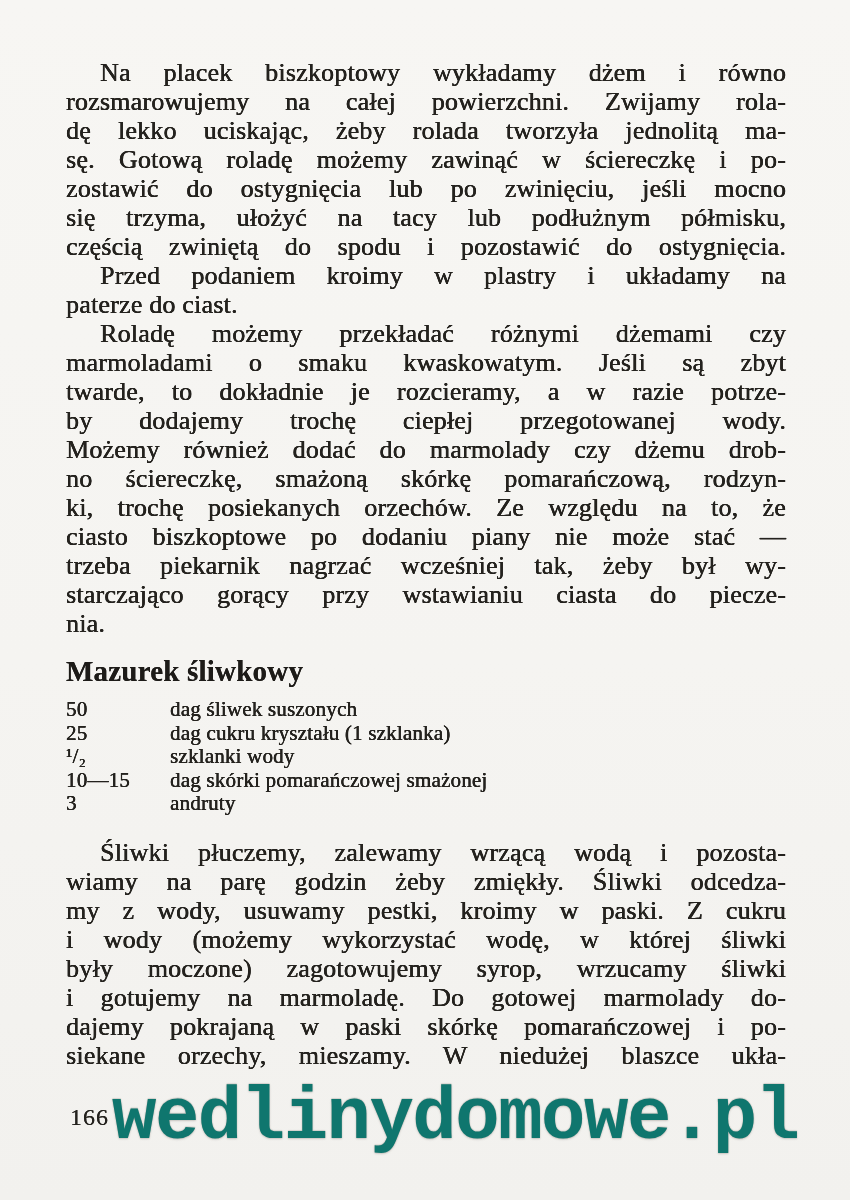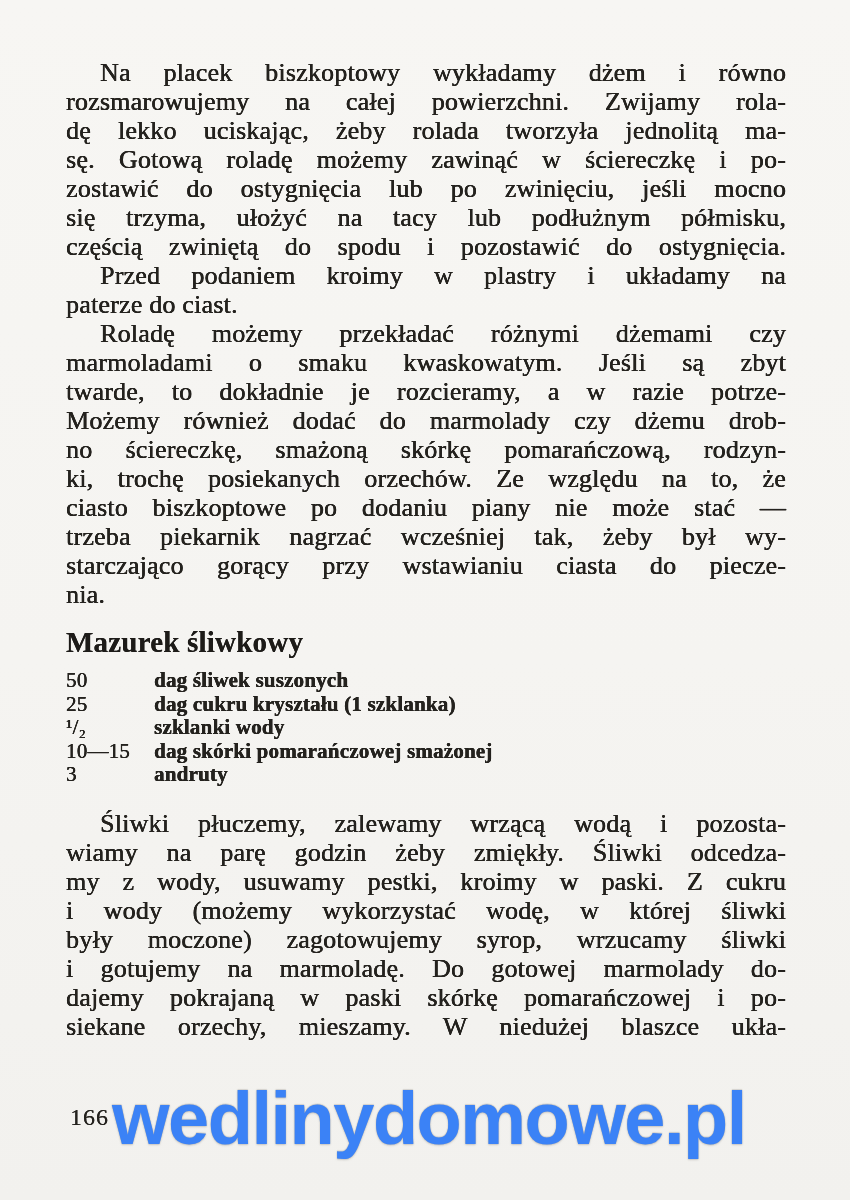--- a/index.html
+++ b/index.html
@@ -25,32 +25,32 @@
     margin:17px 0 10px 0;font-size:29px;line-height:33px;font-weight:bold;
     letter-spacing:0.2px;color:#1d1b18;
     text-shadow:0 0 0.5px currentColor;
   }
   .ingredients{margin:0;}
   .ing-row{
     display:flex;font-size:21px;line-height:23.5px;letter-spacing:0.2px;
     text-shadow:0 0 0.6px currentColor, 0.3px 0 0 currentColor;
   }
   .qty{width:78px;text-align:left;flex:none;}
-  .itext{margin-left:10px;font-weight:bold;}
+  .itext{margin-left:26px;}
   .para.p4{margin-top:22px;}
   .pagenum{
     position:absolute;left:70px;top:1104px;
     font-size:24px;letter-spacing:1px;
     text-shadow:0 0 0.6px currentColor;
   }
   .watermark{
     position:absolute;left:112px;top:1076px;
-    font-family:Liberation Sans, sans-serif;font-weight:bold;
+    font-family:Liberation Mono, monospace;font-weight:bold;
     font-size:74px;letter-spacing:-1.5px;white-space:nowrap;
-    color:#3b82f6;
+    color:#0f766e;
     text-shadow:0 1px 2px rgba(150,147,140,0.45), 0 0 1px rgba(138,135,128,0.40), 0 -1px 1px rgba(160,157,150,0.30);
   }
 </style>
 </head>
 <body>
 
 <div class="page">
   <div class="content">
     <div class="para p1">
         <div class="line first">Na placek biszkoptowy wykładamy dżem i równo</div>
@@ -62,20 +62,21 @@
         <div class="line">częścią zwiniętą do spodu i pozostawić do ostygnięcia.</div>
       </div>
     <div class="para p2">
         <div class="line first">Przed podaniem kroimy w plastry i układamy na</div>
         <div class="line last">paterze do ciast.</div>
       </div>
     <div class="para p3">
         <div class="line first">Roladę możemy przekładać różnymi dżemami czy</div>
         <div class="line">marmoladami o smaku kwaskowatym. Jeśli są zbyt</div>
         <div class="line">twarde, to dokładnie je rozcieramy, a w razie potrze-</div>
+        <div class="line">by dodajemy trochę ciepłej przegotowanej wody.</div>
         <div class="line">Możemy również dodać do marmolady czy dżemu drob-</div>
         <div class="line">no ściereczkę, smażoną skórkę pomarańczową, rodzyn-</div>
         <div class="line">ki, trochę posiekanych orzechów. Ze względu na to, że</div>
         <div class="line">ciasto biszkoptowe po dodaniu piany nie może stać —</div>
         <div class="line">trzeba piekarnik nagrzać wcześniej tak, żeby był wy-</div>
         <div class="line">starczająco gorący przy wstawianiu ciasta do piecze-</div>
         <div class="line last">nia.</div>
       </div>
     <h2 class="heading">Mazurek śliwkowy</h2>
     <div class="ingredients">

